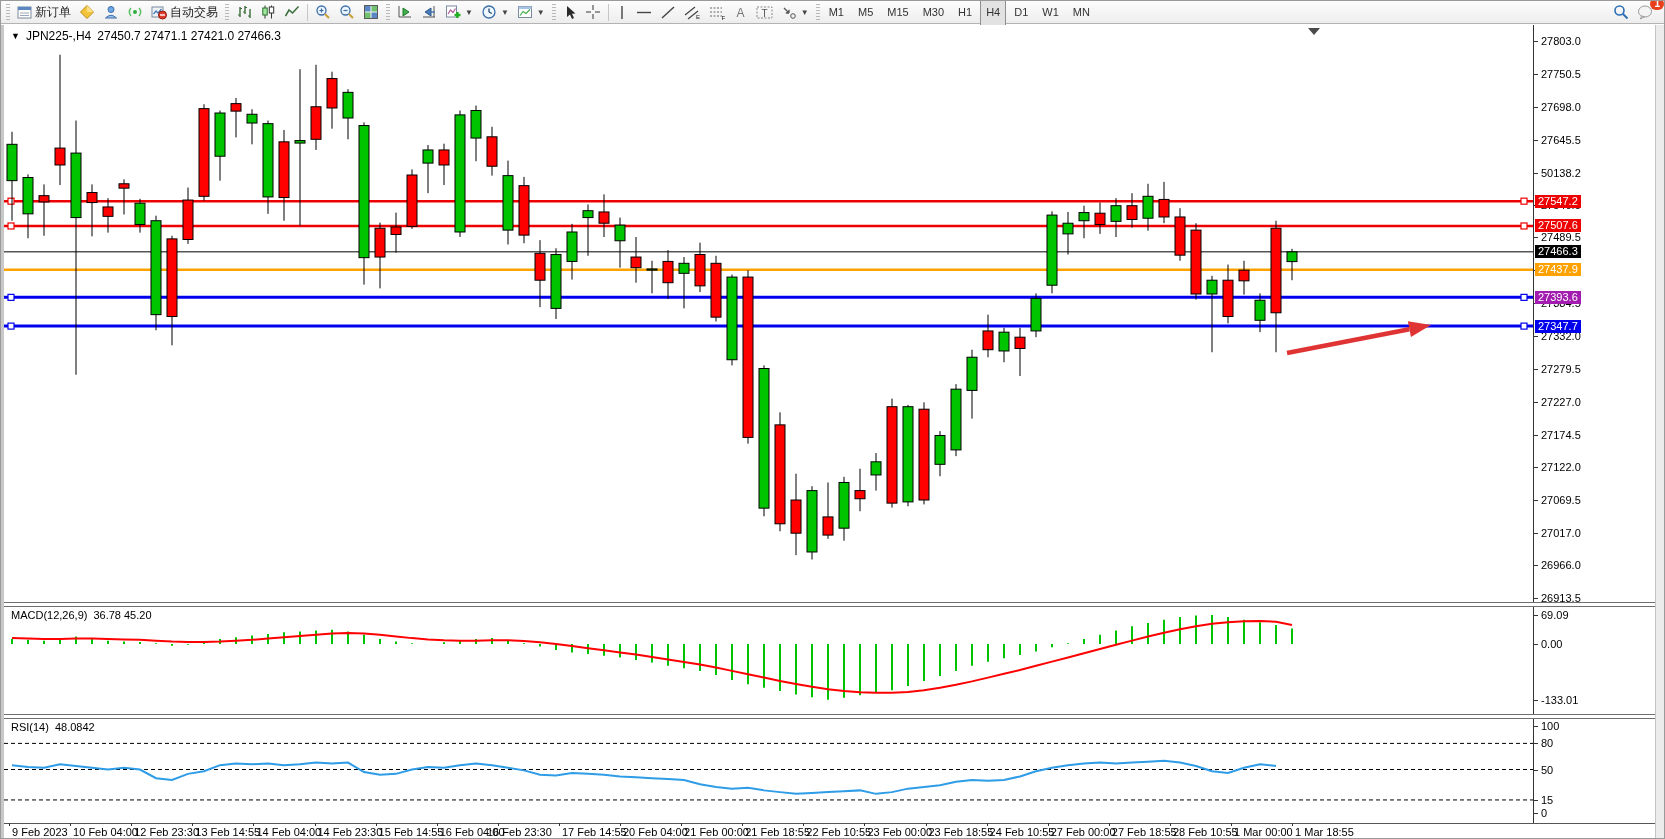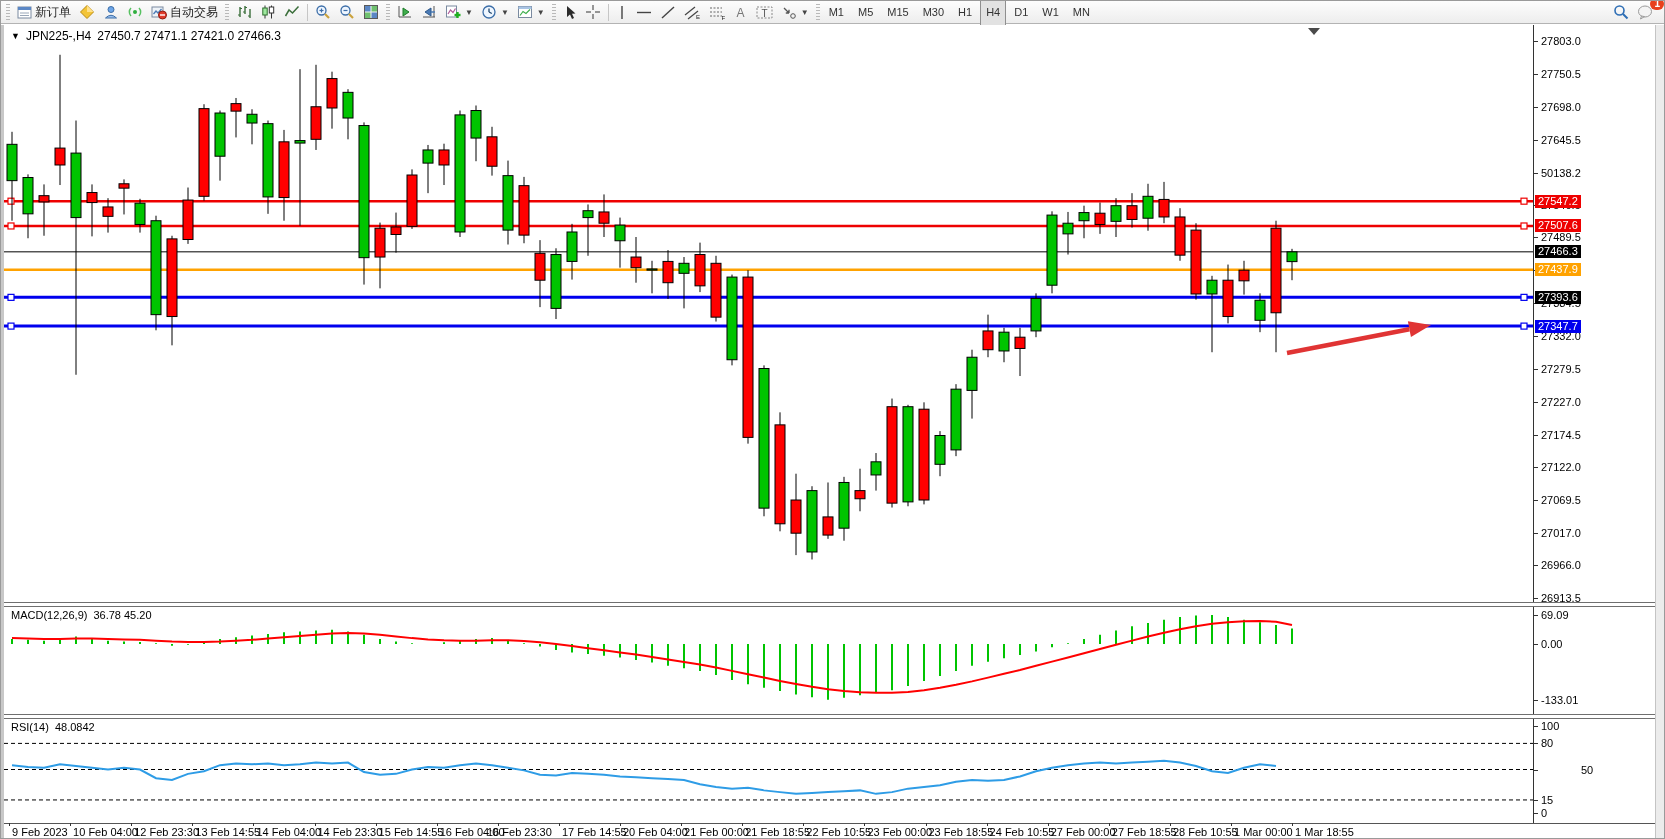--- a/index.html
+++ b/index.html
@@ -509,21 +509,21 @@
           <div class="axis-tick" style="top: 508.193px;"></div>
           <div class="axis-label" style="top: 502.193px;">27017.0</div>
           <div class="axis-tick" style="top: 540.129px;"></div>
           <div class="axis-label" style="top: 534.129px;">26966.0</div>
           <div class="axis-tick" style="top: 573.005px;"></div>
           <div class="axis-label" style="top: 567.005px;">26913.5</div>
           <div class="badge" style="top: 169.682px; background: rgb(238, 0, 0); color: rgb(255, 255, 255);">27547.2</div>
           <div class="badge" style="top: 194.479px; background: rgb(238, 0, 0); color: rgb(255, 255, 255);">27507.6</div>
           <div class="badge" style="top: 220.342px; background: rgb(0, 0, 0); color: rgb(255, 255, 255);">27466.3</div>
           <div class="badge" style="top: 238.126px; background: rgb(255, 162, 0); color: rgb(255, 255, 255);">27437.9</div>
-          <div class="badge" style="top: 265.866px; background: #000000; color: rgb(255, 255, 255);">27393.6</div>
+          <div class="badge" style="top: 265.866px; background: #a21caf; color: rgb(255, 255, 255);">27393.6</div>
           <div class="badge" style="top: 294.609px; background: rgb(0, 0, 238); color: rgb(255, 255, 255);">27347.7</div>
         </div>
     </div>
 
     <div class="pane-sep"></div>
 
     <div id="macd-pane" class="pane">
       <div class="ind-label">
         <span>MACD(12,26,9)</span>
           <span>36.78 45.20</span>
@@ -636,21 +636,21 @@
           <line x1="0" y1="80.95" x2="1529" y2="80.95" stroke="#000" stroke-width="1" stroke-dasharray="4,3"></line>
           <polyline points="8,46.15 24,47.89 40,48.76 56,45.28 72,47.02 88,48.76 104,50.5 120,48.76 136,50.5 152,59.2 168,60.94 184,54.85 200,52.24 216,46.15 232,44.410000000000004 248,45.28 264,44.410000000000004 280,46.15 296,45.28 312,43.54 328,44.410000000000004 344,43.54 360,53.11 376,55.72 392,54.85 408,50.5 424,47.89 440,48.76 456,46.15 472,44.410000000000004 488,46.15 504,48.76 520,51.37 536,55.72 552,56.59 568,53.98 584,54.85 600,55.72 616,57.46 632,58.33 648,59.2 664,60.07 680,60.94 696,65.28999999999999 712,67.9 728,69.64 744,68.77 760,71.38 776,73.12 792,74.86 808,73.99 824,73.12 840,72.25 856,71.38 872,74.86 888,73.12 904,69.64 920,67.9 936,66.16 952,62.68 968,60.94 984,61.81 1000,60.94 1016,57.46 1032,52.24 1048,48.76 1064,46.15 1080,44.410000000000004 1096,43.54 1112,44.410000000000004 1128,43.54 1144,42.67 1160,41.8 1176,43.54 1192,47.02 1208,52.24 1224,53.98 1240,48.76 1256,45.28 1272,47.02" fill="none" stroke="#2e9ce6" stroke-width="2"></polyline>
         </svg>
       <div class="axis-line"></div>
       <div id="rsi-axis">
           <div class="axis-tick" style="top: 7px;"></div>
           <div class="axis-label" style="top: 1px;">100</div>
           <div class="axis-tick" style="top: 24.4px;"></div>
           <div class="axis-label" style="top: 18.4px;">80</div>
           <div class="axis-tick" style="top: 50.5px;"></div>
-          <div class="axis-label" style="top: 44.5px; margin-left: 40px;">50</div>
+          <div class="axis-label" style="top: 44.5px;">50</div>
           <div class="axis-tick" style="top: 80.95px;"></div>
           <div class="axis-label" style="top: 74.95px;">15</div>
           <div class="axis-tick" style="top: 94px;"></div>
           <div class="axis-label" style="top: 88px;">0</div>
         </div>
     </div>
 
     <div id="time-axis">
         <div class="time-tick" style="left: 5px;"></div>
         <div class="time-label" style="left: 8px;">9 Feb 2023</div>

